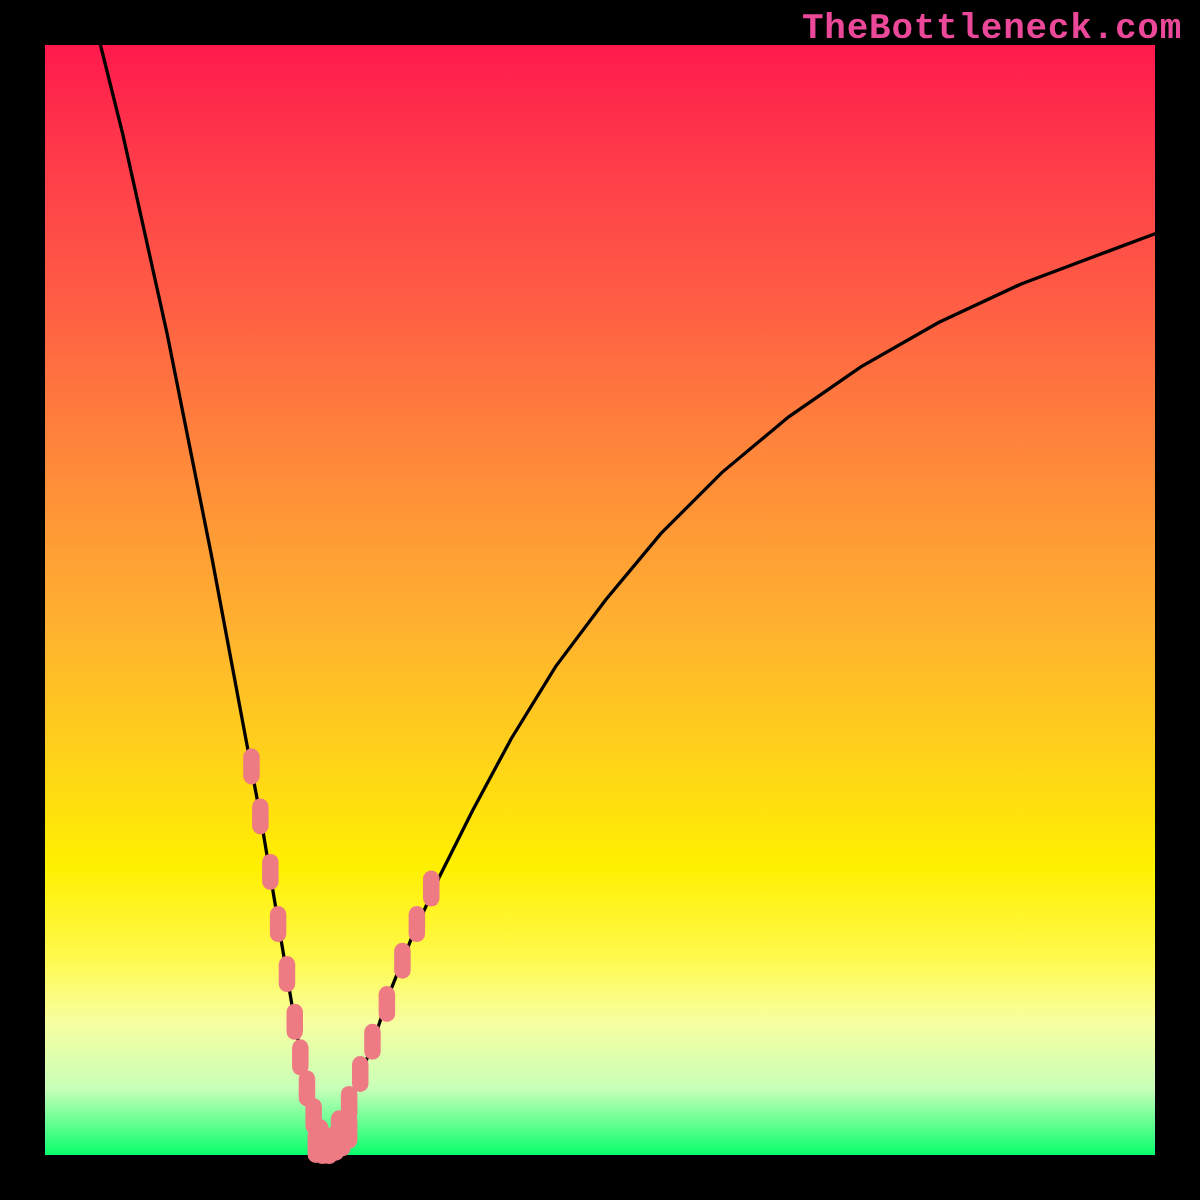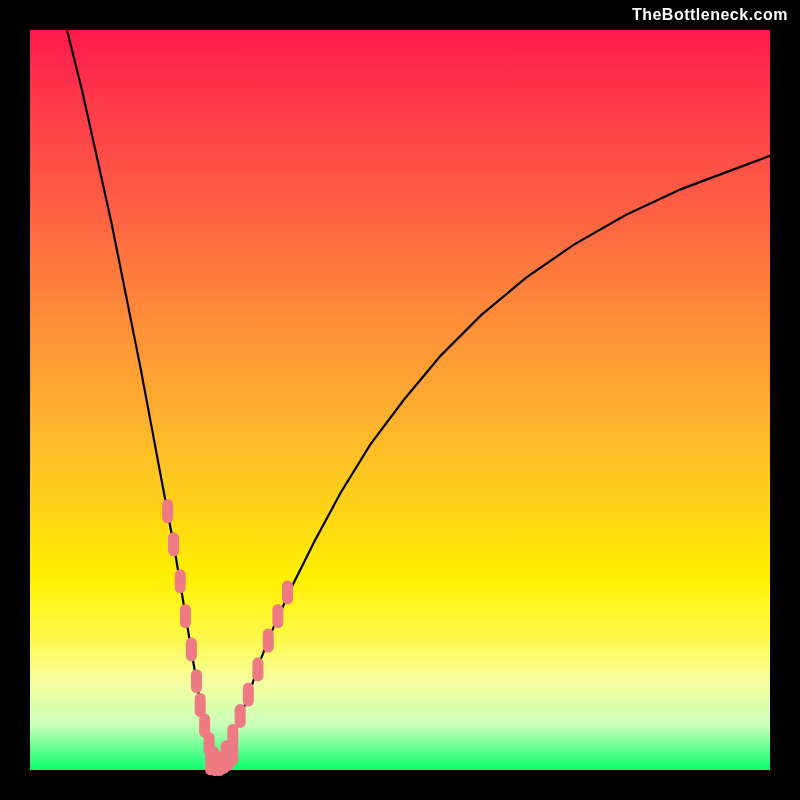--- a/index.html
+++ b/index.html
@@ -36,24 +36,24 @@
       #fff94a 82%,
       #f7ffa0 88%,
       #c8ffb8 94%,
       #09ff6d 100%
     );
   }
   .watermark {
     position: absolute;
     top: 6px;
     right: 12px;
-    font-family: Liberation Sans, sans-serif;
-    font-size: 16px;
+    font-family: Liberation Mono, monospace;
+    font-size: 24px;
     font-weight: 600;
-    color: #ffffff;
+    color: #ec4899;
     letter-spacing: 0.5px;
     user-select: none;
   }
   svg.curve-layer {
     position: absolute;
     left: 30px;
     top: 30px;
     width: 740px;
     height: 740px;
     overflow: visible;

